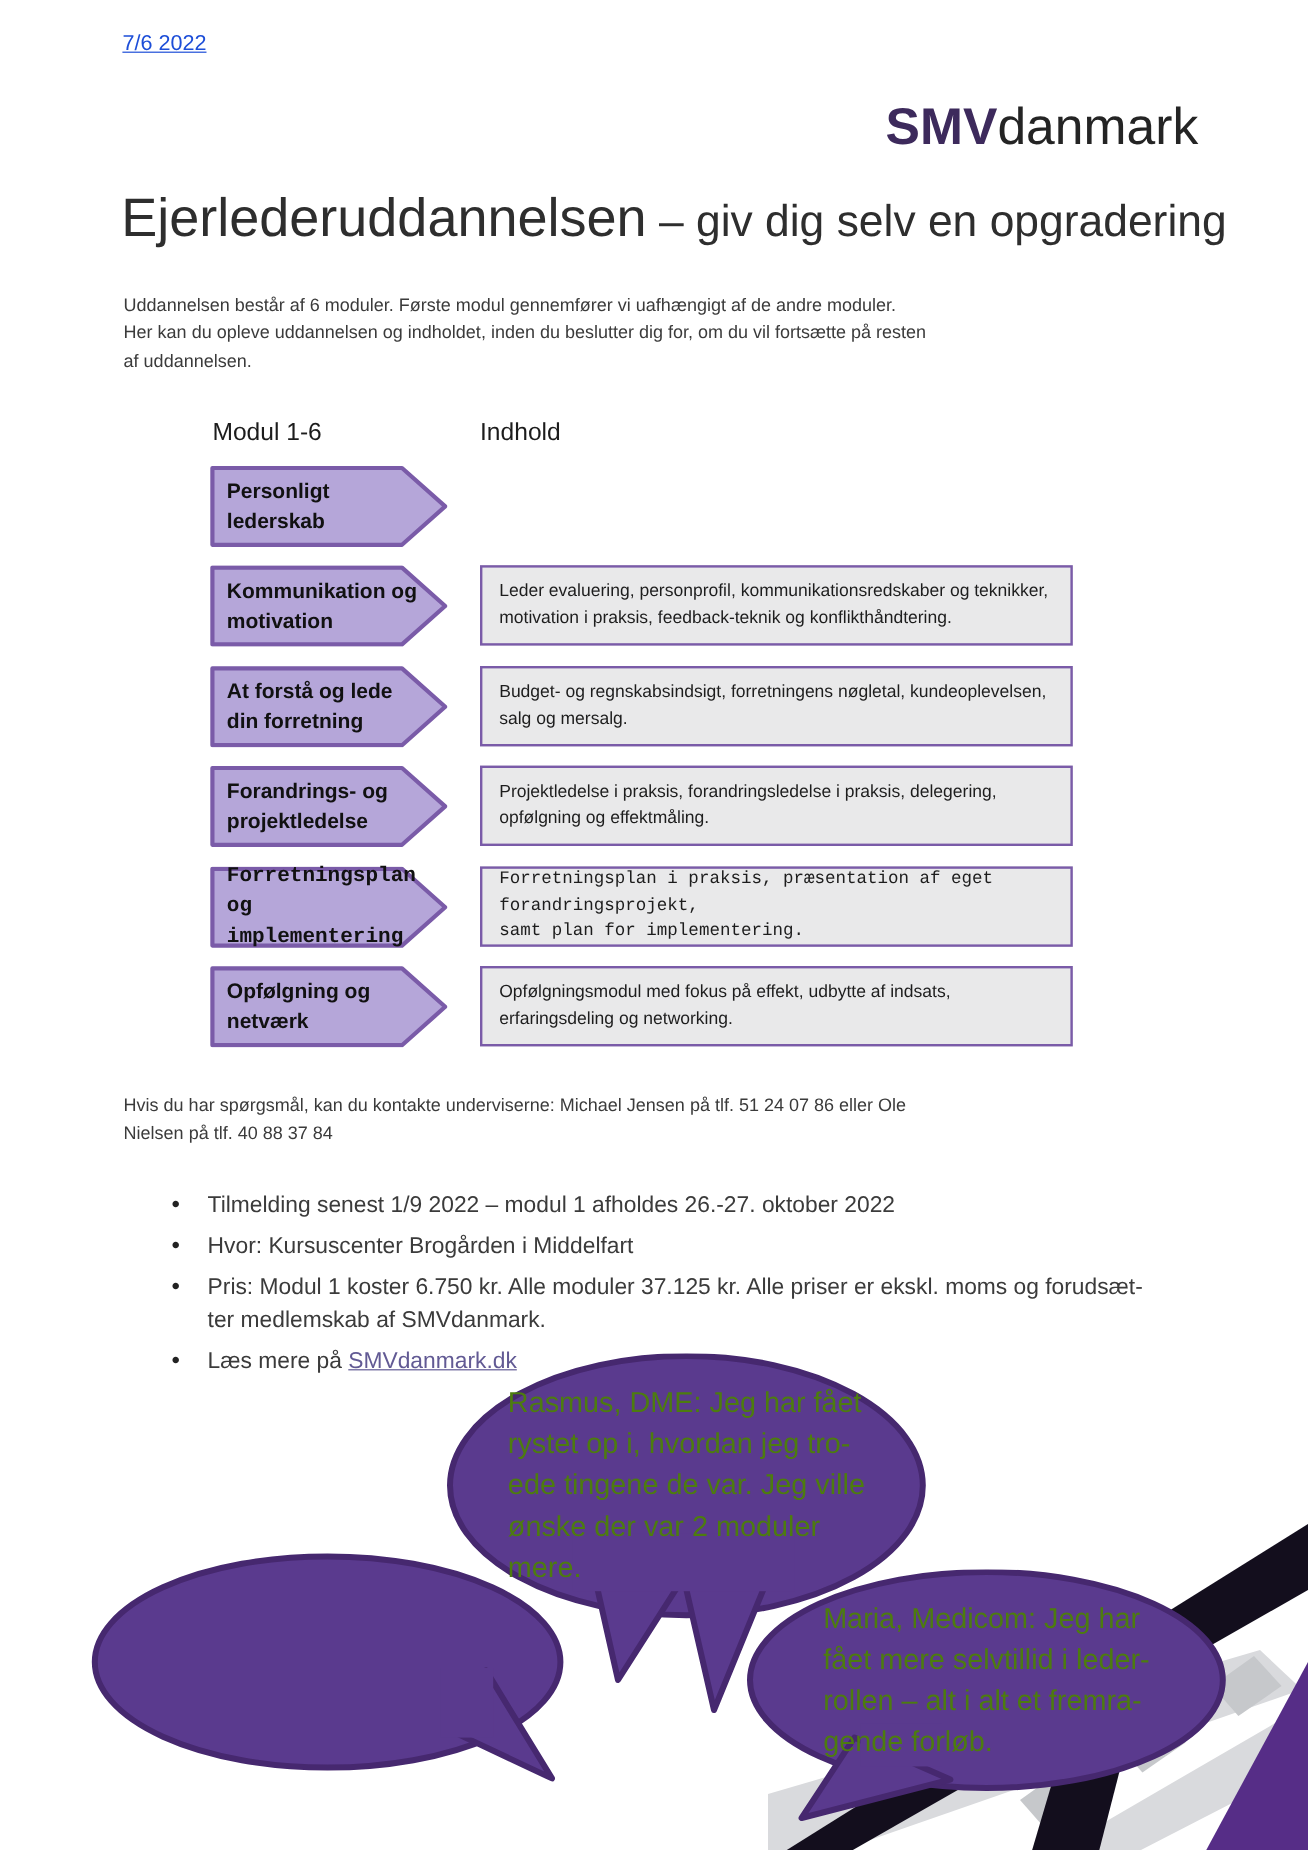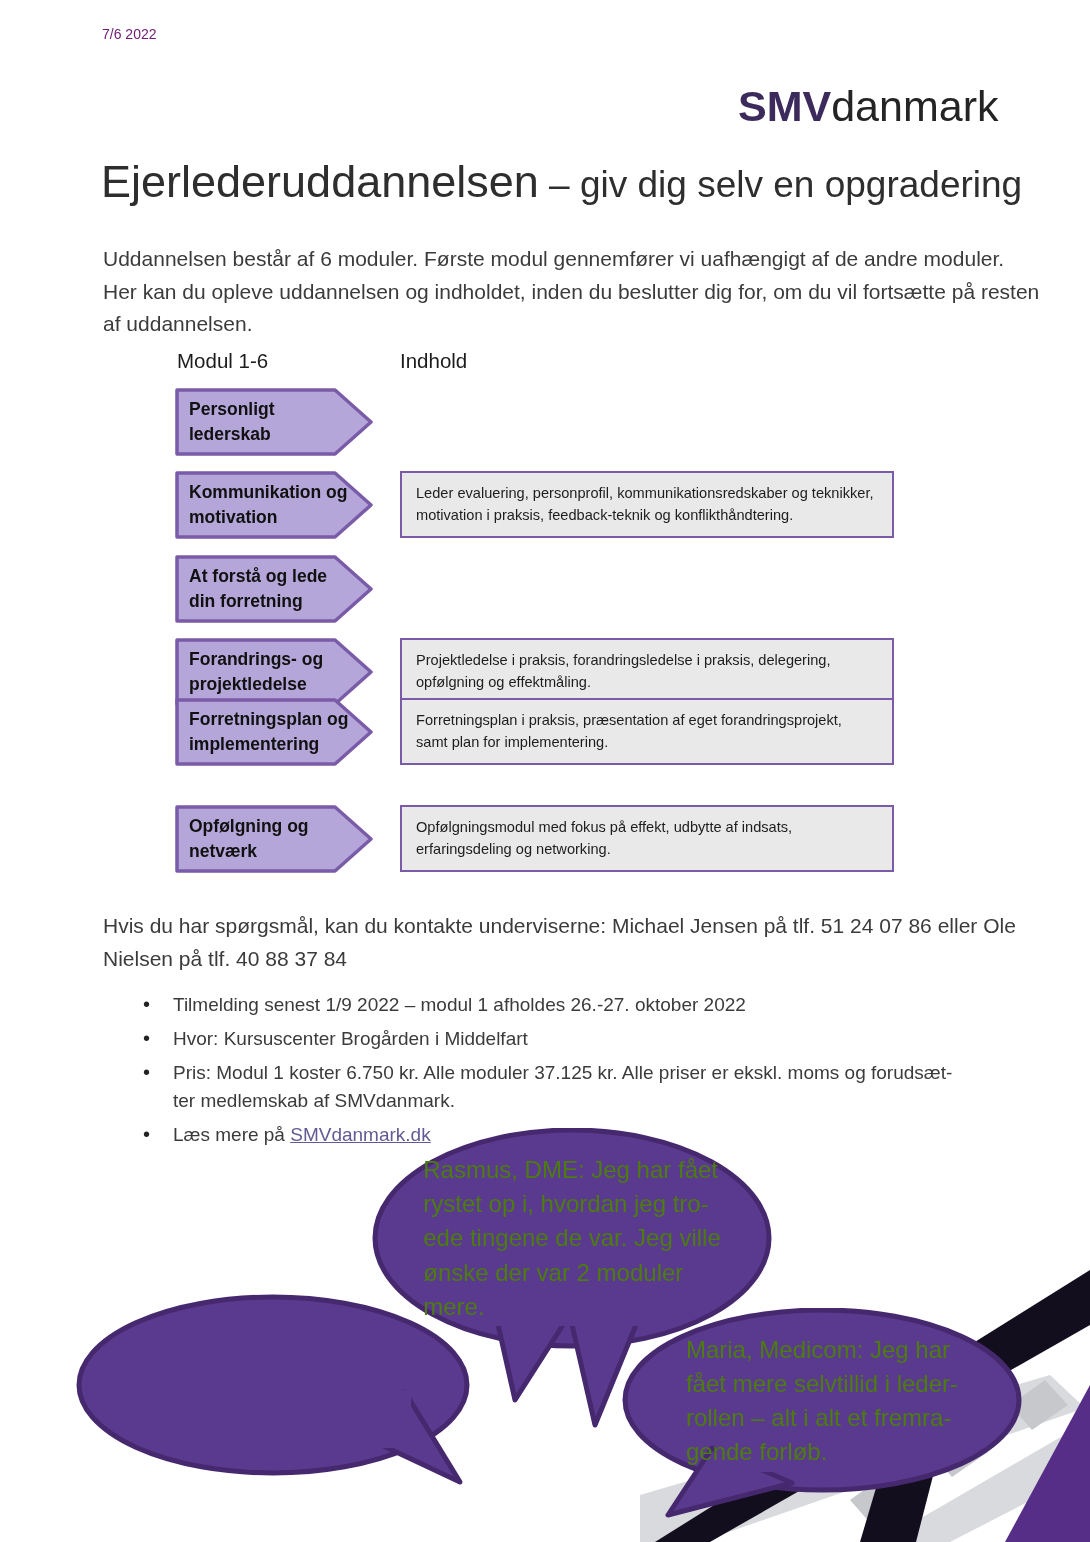--- a/index.html
+++ b/index.html
@@ -1,30 +1,30 @@
 <!DOCTYPE html>
 <html><head>
 <meta charset="utf-8">
 <style>
   html,body{margin:0;padding:0;}
   body{width:1090px;height:1542px;position:relative;overflow:hidden;background:#ffffff;
        font-family:"Liberation Sans",sans-serif;color:#3a3a3a;}
   .abs{position:absolute;}
 
   
-  .date{left:102px;top:26px;font-size:14px;color:#701a75;z-index:2;}
+  .date{left:102px;top:26px;font-size:18px;color:#1d4ed8;z-index:2;text-decoration:underline;}
   .logo{left:738px;top:82px;font-size:43px;z-index:2;letter-spacing:0px;white-space:nowrap;}
   .logo .b{font-weight:700;color:#3d2a5c;}
   .logo .l{font-weight:300;color:#242424;}
 
   
   .title{left:101px;top:156px;z-index:2;white-space:nowrap;color:#2e2e2e;font-weight:300;}
   .title .main{font-size:45px;margin-top:40px;}
   .title .sub{font-size:37px;}
-  .para{left:103px;width:940px;font-size:21px;line-height:1.55;color:#3b3b3b;
+  .para{left:103px;width:940px;font-size:15px;line-height:1.55;color:#3b3b3b;
         white-space:pre-line;z-index:2;}
   .intro{top:243px;}
   .contact{top:910px;}
 
   
   .col-head{font-size:20.5px;color:#1c1c1c;z-index:2;}
   .row{position:absolute;left:175px;width:717px;height:68px;z-index:2;}
   .arrow{position:absolute;left:0;top:0;width:198px;height:68px;}
   .arrow svg{position:absolute;left:0;top:0;}
   .arrow-label{position:absolute;left:14px;top:0;height:68px;display:flex;flex-direction:column;
@@ -103,33 +103,35 @@
 motivation i praksis, feedback-teknik og konflikthåndtering.</div>
 </div>
 <div class="row" style="top:555px;padding-left:24px;">
   <div class="arrow">
     <svg width="198" height="68">
         <polygon points="2,2 160,2 196,34 160,66 2,66" fill="#b5a6d9" stroke="#7a5ba8" stroke-width="3.5" stroke-linejoin="round"></polygon>
       </svg>
     <div class="arrow-label">At forstå og lede
 din forretning</div>
   </div>
+  <div class="cbox">Budget-  og  regnskabsindsigt,  forretningens  nøgletal,  kundeoplevelsen,
+salg og mersalg.</div>
 </div>
 <div class="row" style="top:638px;">
   <div class="arrow">
     <svg width="198" height="68">
         <polygon points="2,2 160,2 196,34 160,66 2,66" fill="#b5a6d9" stroke="#7a5ba8" stroke-width="3.5" stroke-linejoin="round"></polygon>
       </svg>
     <div class="arrow-label">Forandrings- og
 projektledelse</div>
   </div>
   <div class="cbox">Projektledelse i praksis, forandringsledelse i praksis, delegering,
 opfølgning og effektmåling.</div>
 </div>
-<div class="row" style="top:698px;">
+<div class="row" style="top:722px;font-family:Liberation Mono, monospace;">
   <div class="arrow">
     <svg width="198" height="68">
         <polygon points="2,2 160,2 196,34 160,66 2,66" fill="#b5a6d9" stroke="#7a5ba8" stroke-width="3.5" stroke-linejoin="round"></polygon>
       </svg>
     <div class="arrow-label">Forretningsplan og
 implementering</div>
   </div>
   <div class="cbox">Forretningsplan i praksis, præsentation af eget forandringsprojekt,
 samt plan for implementering.</div>
 </div>

